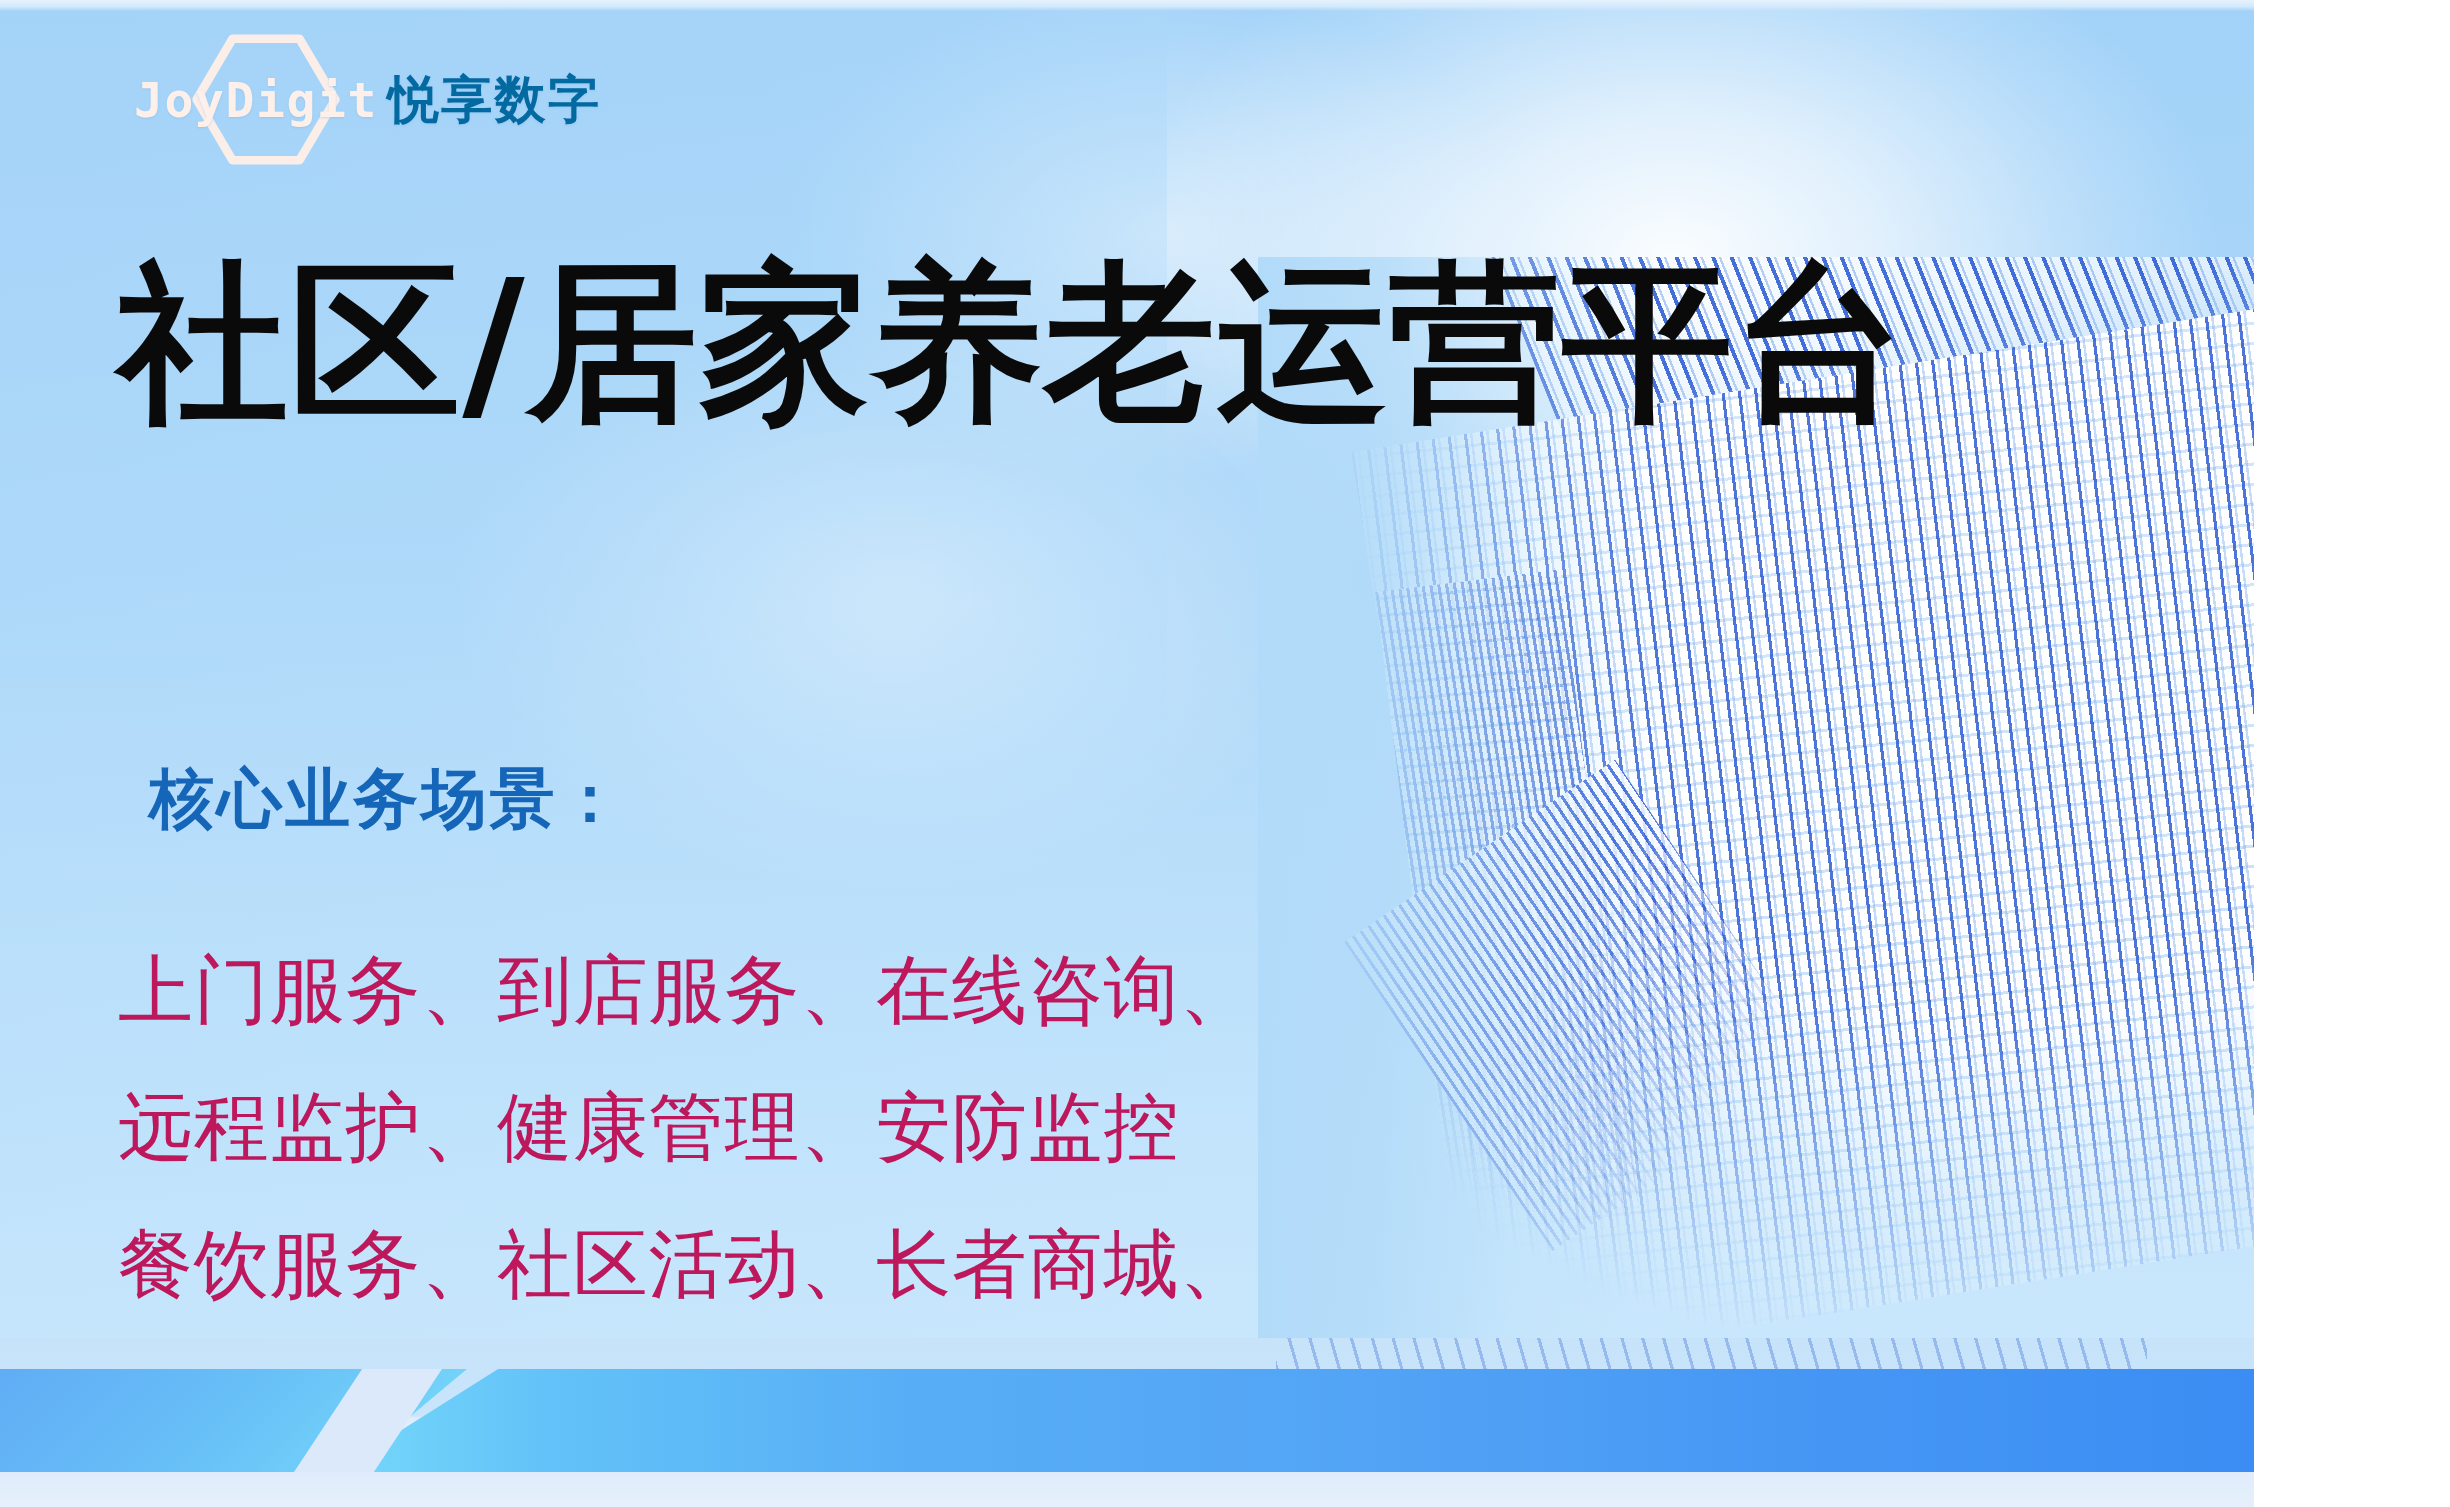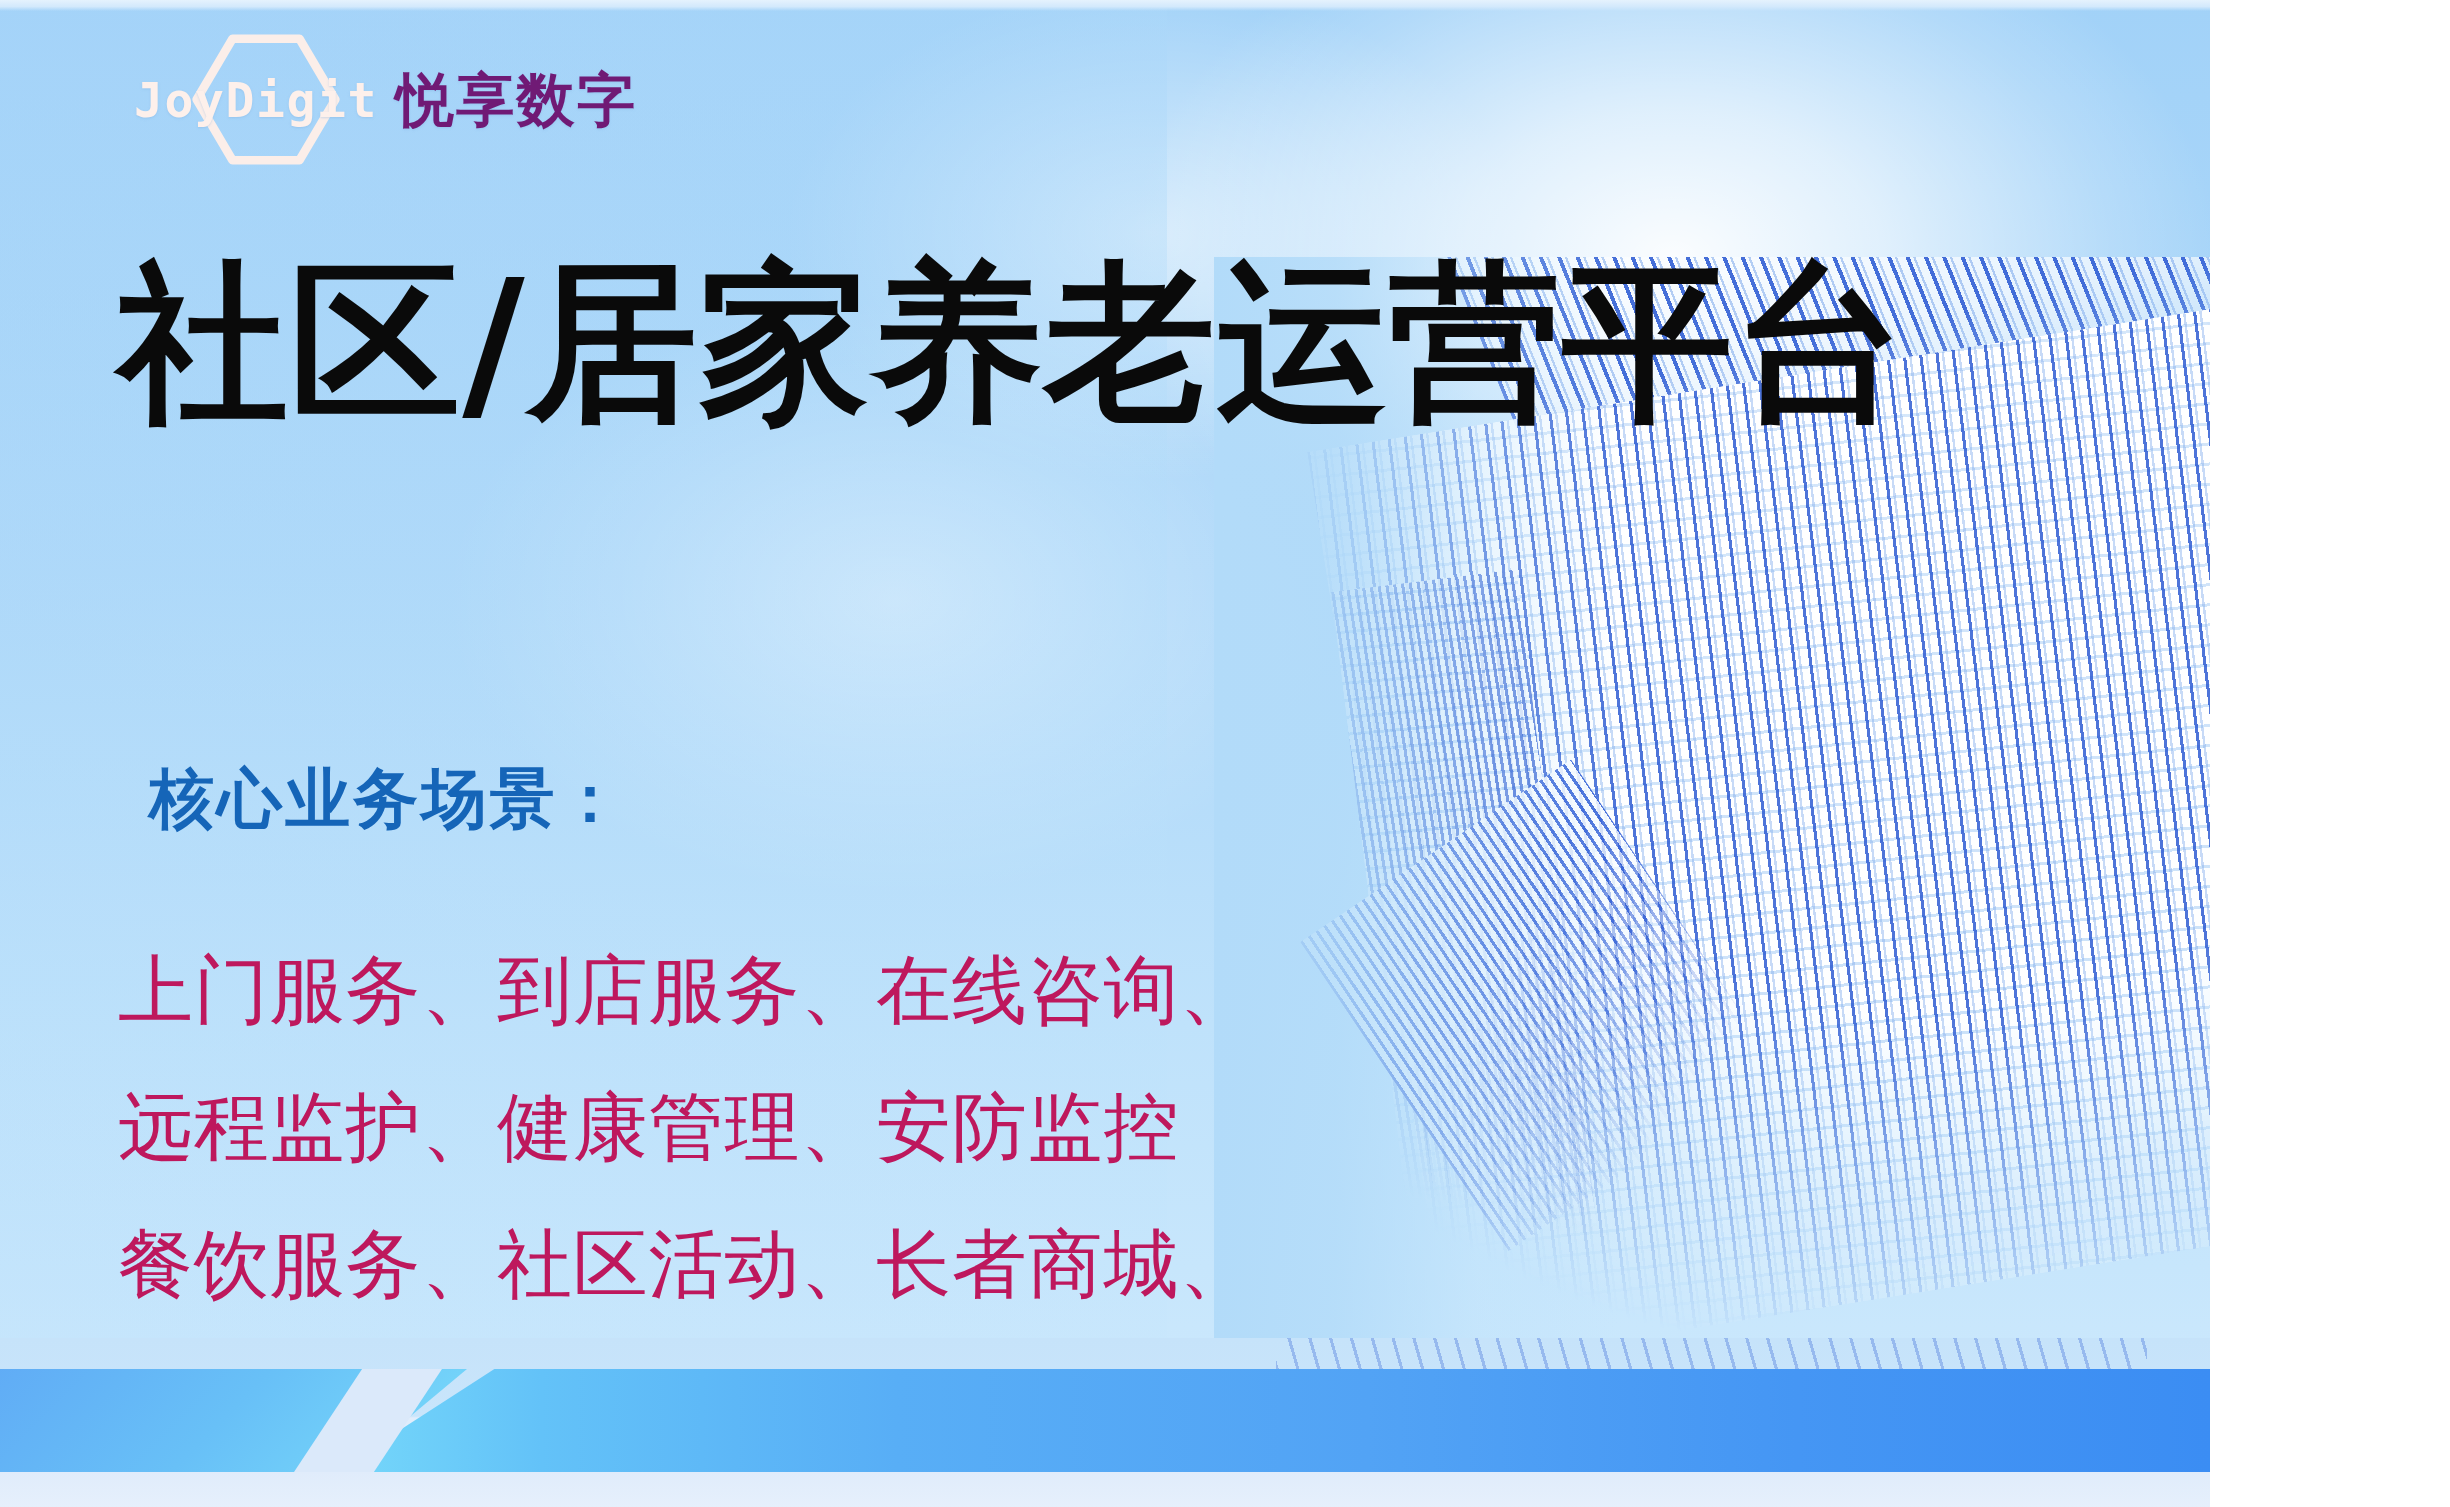--- a/index.html
+++ b/index.html
@@ -10,20 +10,21 @@
   body {
     font-family: "Liberation Sans", "DejaVu Sans", sans-serif;
   }
 
   .slide {
     position: relative;
     width: 2210px;
     height: 1508px;
     overflow: hidden;
     background: #a9d6f7;
+    padding-left: 44px;
   }
 
   
   .sky-base {
     position: absolute;
     inset: 0;
     background:
       radial-gradient(ellipse 700px 482px at 1673px 257px,
           rgba(255,255,255,0.95) 0%, rgba(255,255,255,0.65) 30%,
           rgba(255,255,255,0.18) 62%, rgba(255,255,255,0) 78%),
@@ -169,25 +170,25 @@
     font-family: "DejaVu Sans Mono", monospace;
     font-weight: bold;
     font-size: 48px;
     letter-spacing: 1.6px;
     color: #fdf0eb;
     line-height: 1;
     text-shadow: 0 0.8px 2.3px rgba(120,170,220,0.35);
   }
   .logo-cn {
     position: relative;
-    margin-left: 18px;
+    margin-left: 10px;
     font-family: "DejaVu Sans", "Liberation Sans", sans-serif;
     font-weight: bold;
-    font-size: 58px;
-    color: #701a75;
+    font-size: 51px;
+    color: #0369a1;
     letter-spacing: 2.3px;
     line-height: 1;
     text-shadow: 0 0.8px 2.3px rgba(120,170,220,0.35);
   }
 
   
   .headline {
     position: absolute;
     left: 117px;
     top: 257px;

